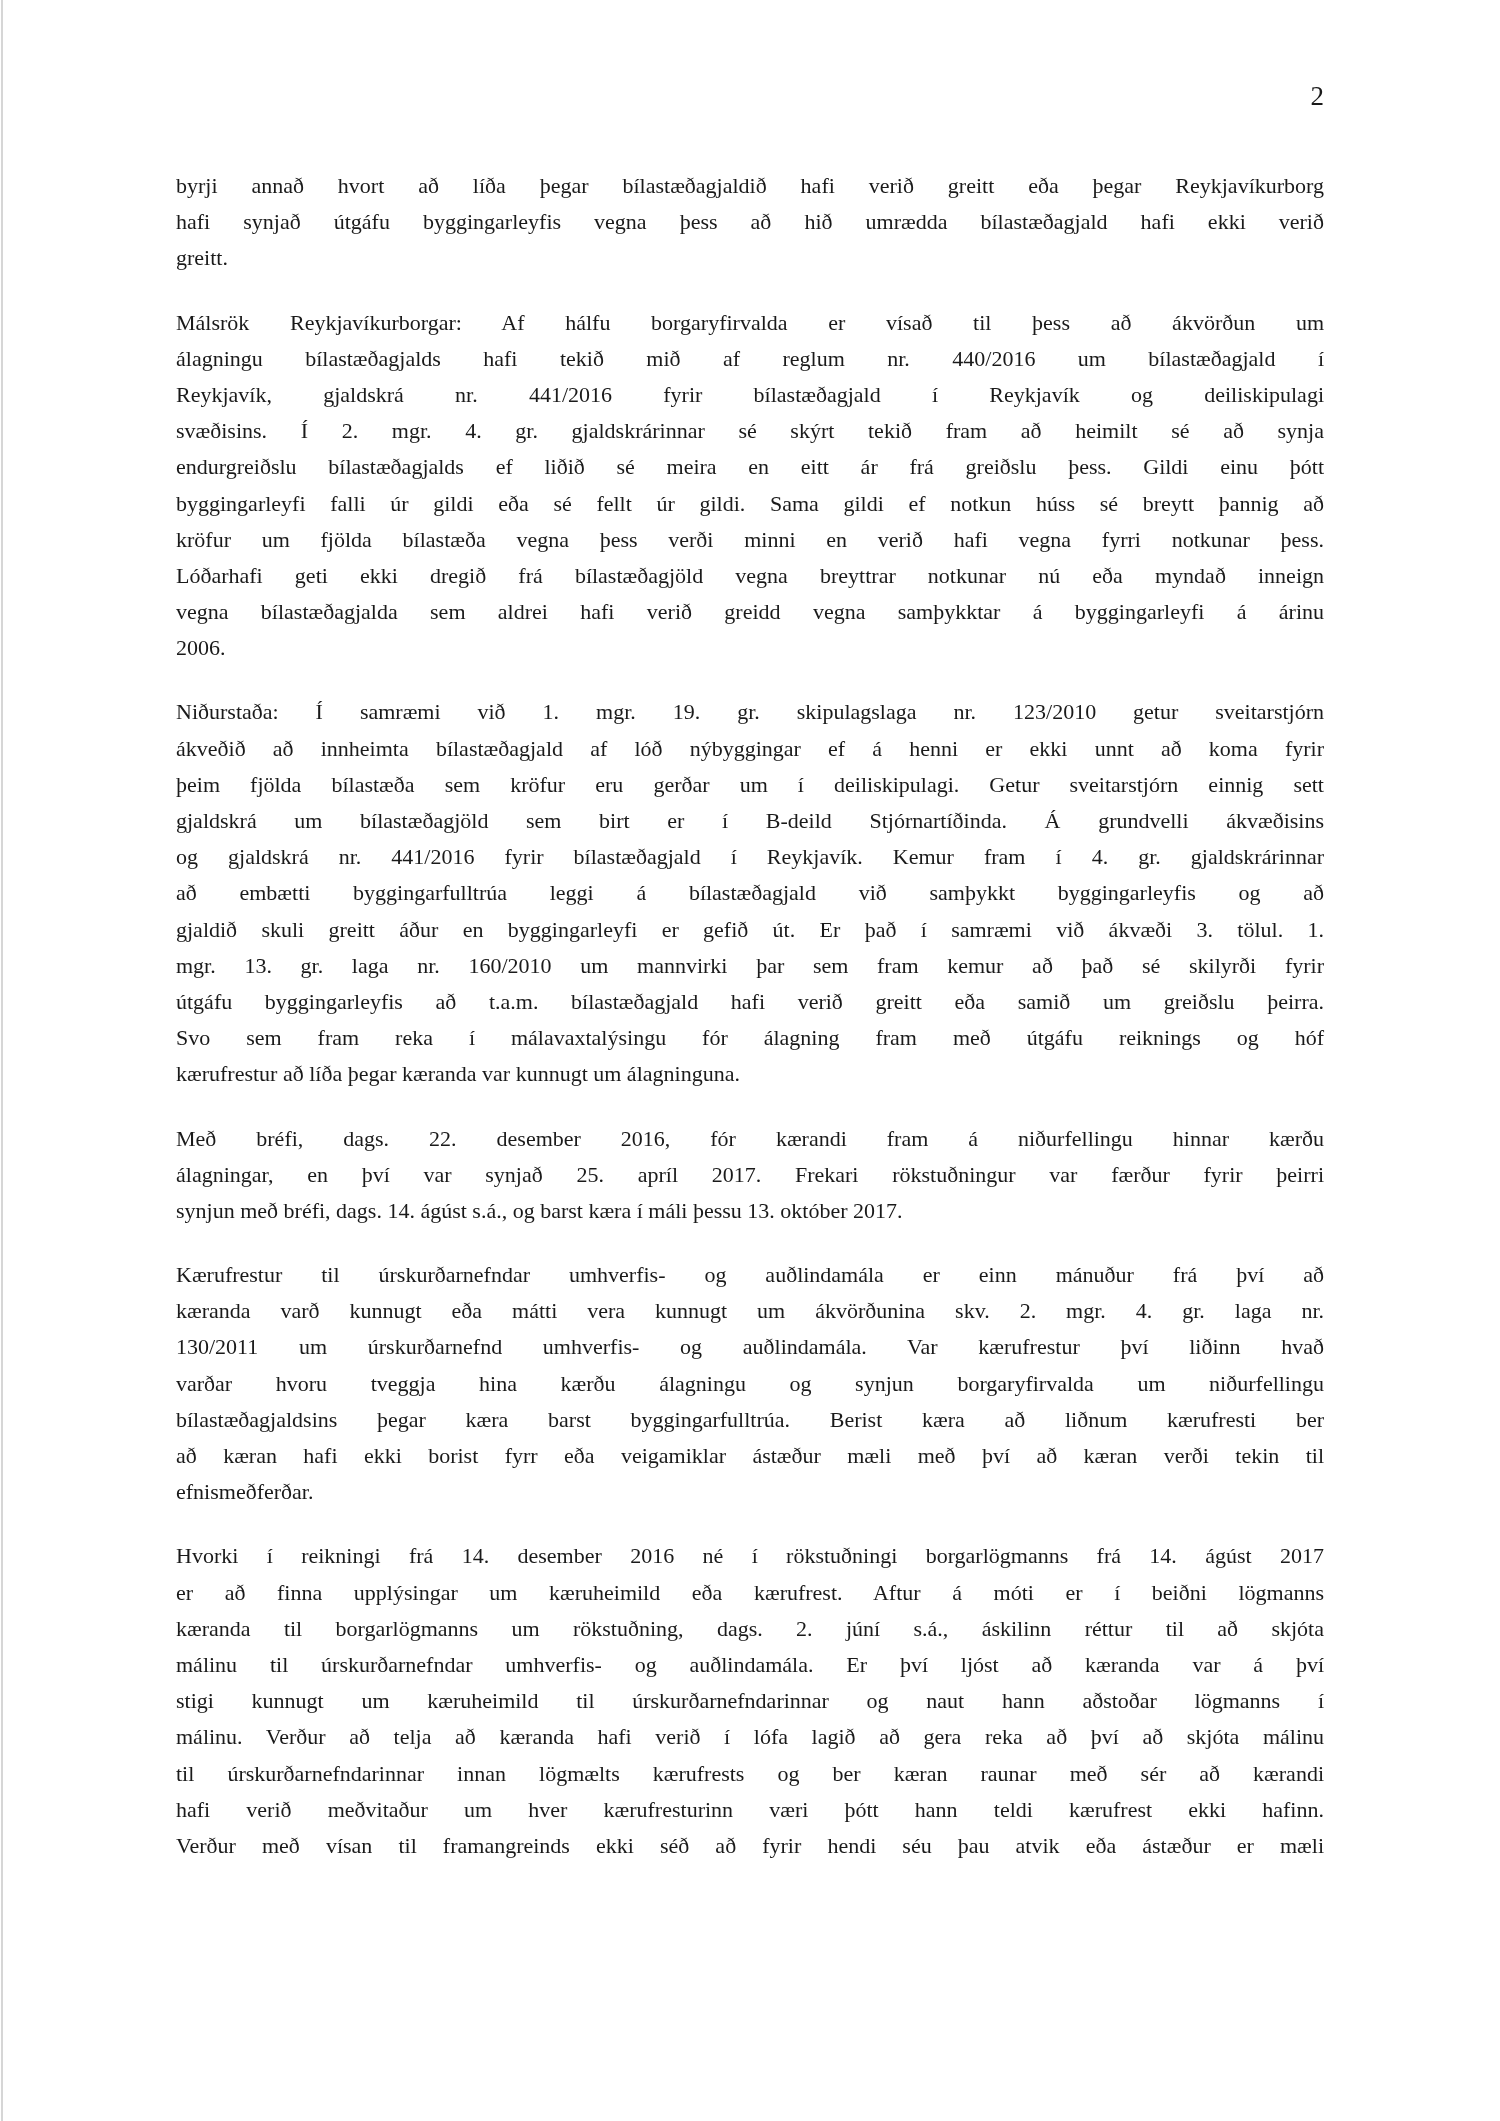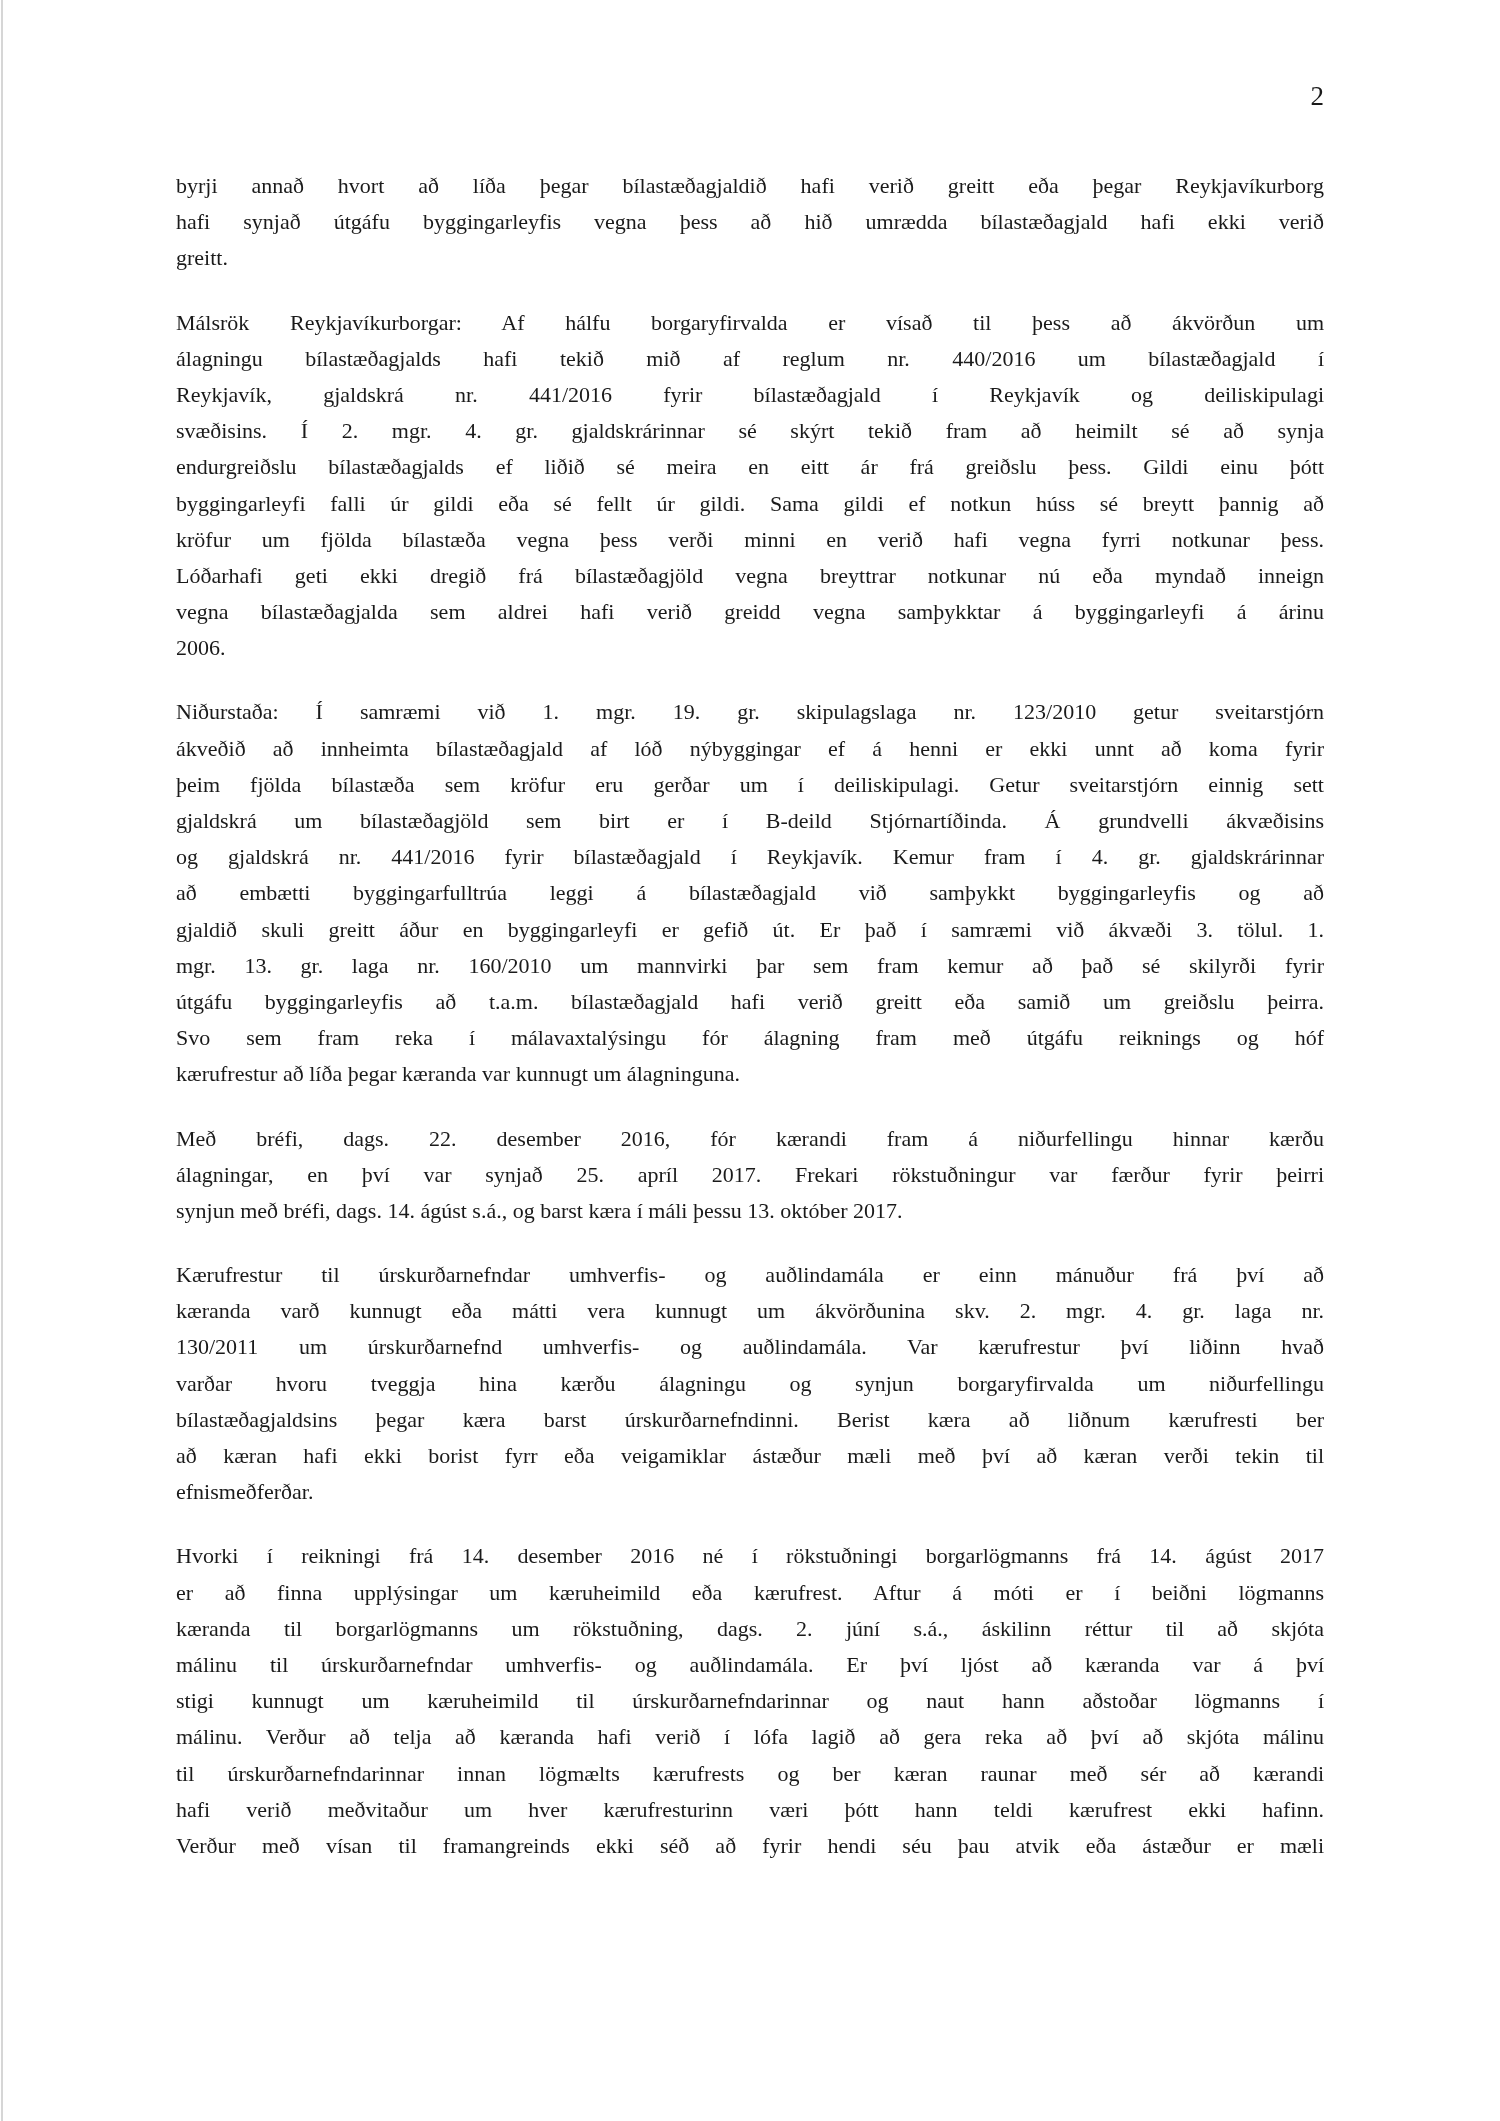--- a/index.html
+++ b/index.html
@@ -58,21 +58,21 @@
     <div class="para">
       <span class="line"><span>Með bréfi, dags. 22. desember 2016, fór kærandi fram á niðurfellingu hinnar kærðu</span></span>
       <span class="line"><span>álagningar, en því var synjað 25. apríl 2017. Frekari rökstuðningur var færður fyrir þeirri</span></span>
       <span class="line last"><span>synjun með bréfi, dags. 14. ágúst s.á., og barst kæra í máli þessu 13. október 2017.</span></span>
     </div>
     <div class="para">
       <span class="line"><span>Kærufrestur til úrskurðarnefndar umhverfis- og auðlindamála er einn mánuður frá því að</span></span>
       <span class="line"><span>kæranda varð kunnugt eða mátti vera kunnugt um ákvörðunina skv. 2. mgr. 4. gr. laga nr.</span></span>
       <span class="line"><span>130/2011 um úrskurðarnefnd umhverfis- og auðlindamála. Var kærufrestur því liðinn hvað</span></span>
       <span class="line"><span>varðar hvoru tveggja hina kærðu álagningu og synjun borgaryfirvalda um niðurfellingu</span></span>
-      <span class="line"><span>bílastæðagjaldsins þegar kæra barst úrskurðarnefndinni. Berist kæra að liðnum kærufresti ber</span></span>
+      <span class="line"><span>bílastæðagjaldsins þegar kæra barst byggingarfulltrúa. Berist kæra að liðnum kærufresti ber</span></span>
       <span class="line"><span>að kæran hafi ekki borist fyrr eða veigamiklar ástæður mæli með því að kæran verði tekin til</span></span>
       <span class="line last"><span>efnismeðferðar.</span></span>
     </div>
     <div class="para">
       <span class="line"><span>Hvorki í reikningi frá 14. desember 2016 né í rökstuðningi borgarlögmanns frá 14. ágúst 2017</span></span>
       <span class="line"><span>er að finna upplýsingar um kæruheimild eða kærufrest. Aftur á móti er í beiðni lögmanns</span></span>
       <span class="line"><span>kæranda til borgarlögmanns um rökstuðning, dags. 2. júní s.á., áskilinn réttur til að skjóta</span></span>
       <span class="line"><span>málinu til úrskurðarnefndar umhverfis- og auðlindamála. Er því ljóst að kæranda var á því</span></span>
       <span class="line"><span>stigi kunnugt um kæruheimild til úrskurðarnefndarinnar og naut hann aðstoðar lögmanns í</span></span>
       <span class="line"><span>málinu. Verður að telja að kæranda hafi verið í lófa lagið að gera reka að því að skjóta málinu</span></span>

